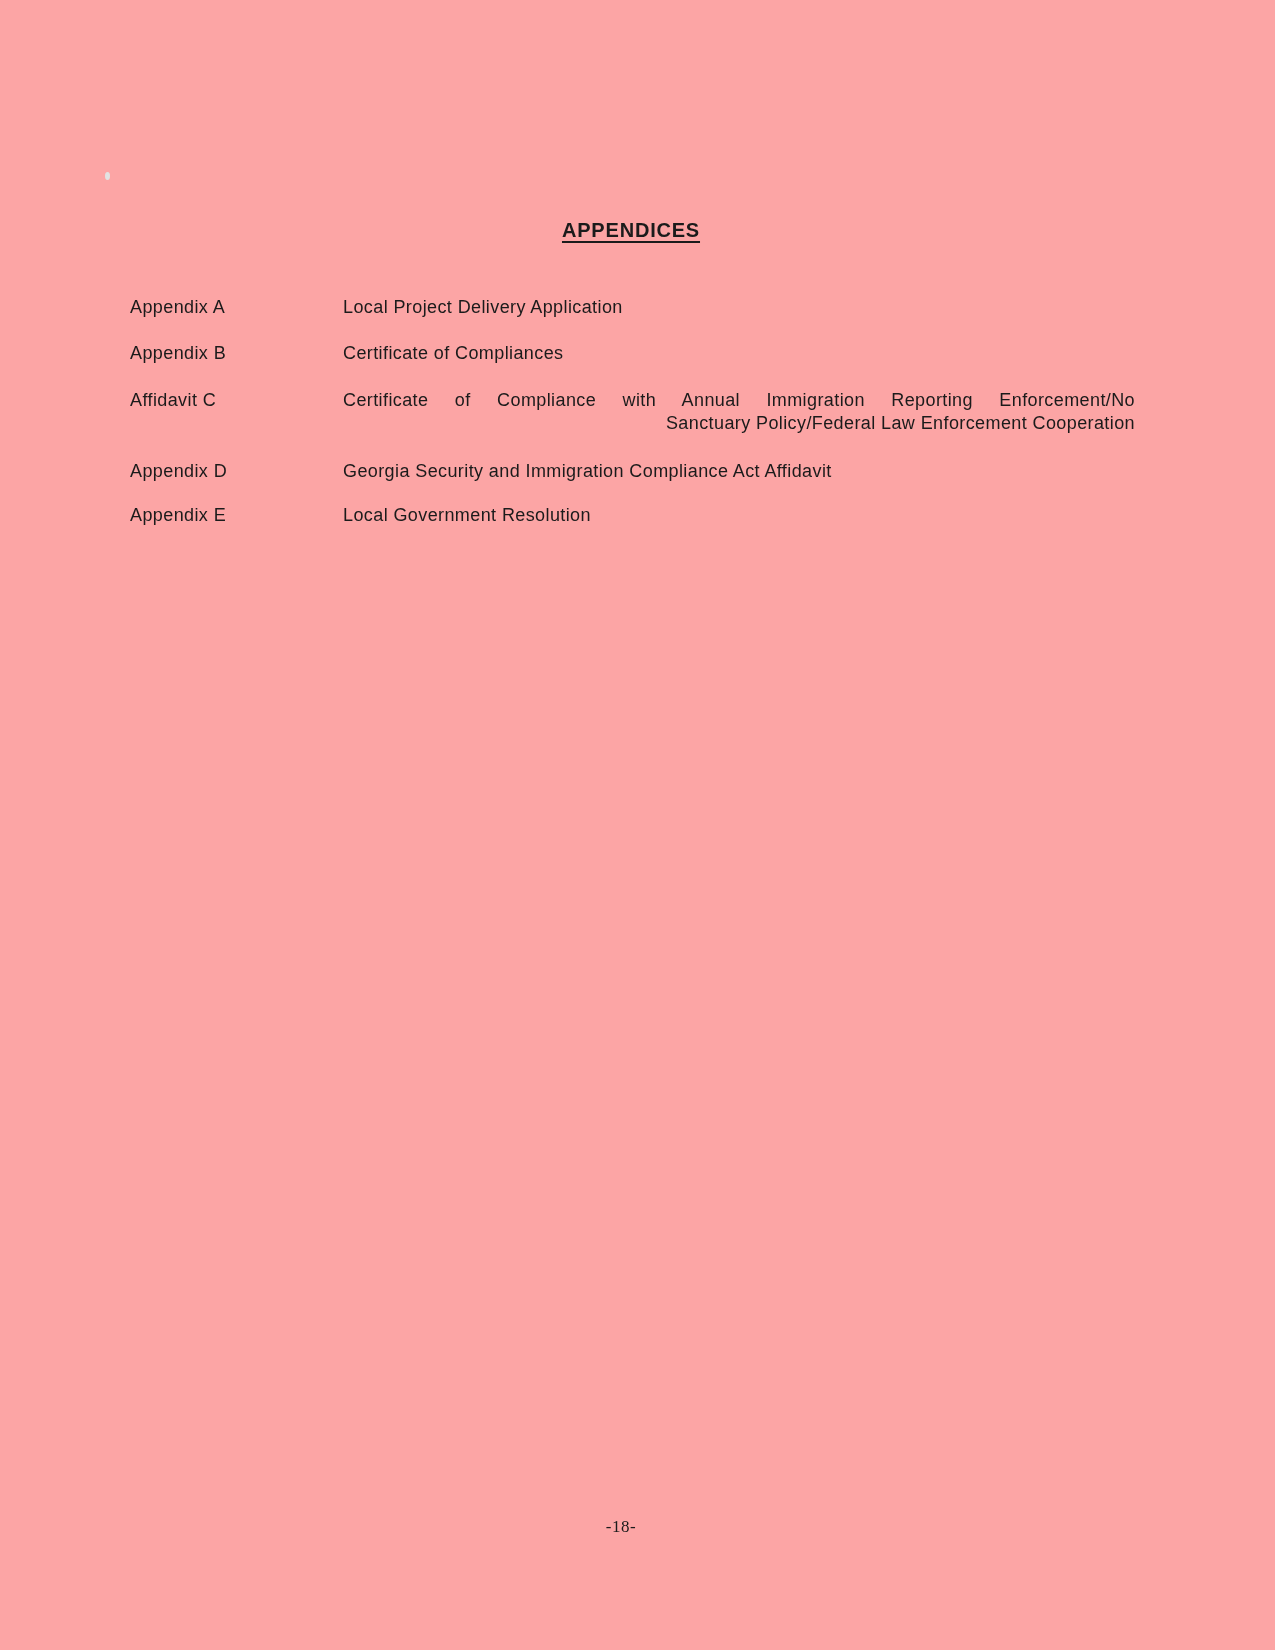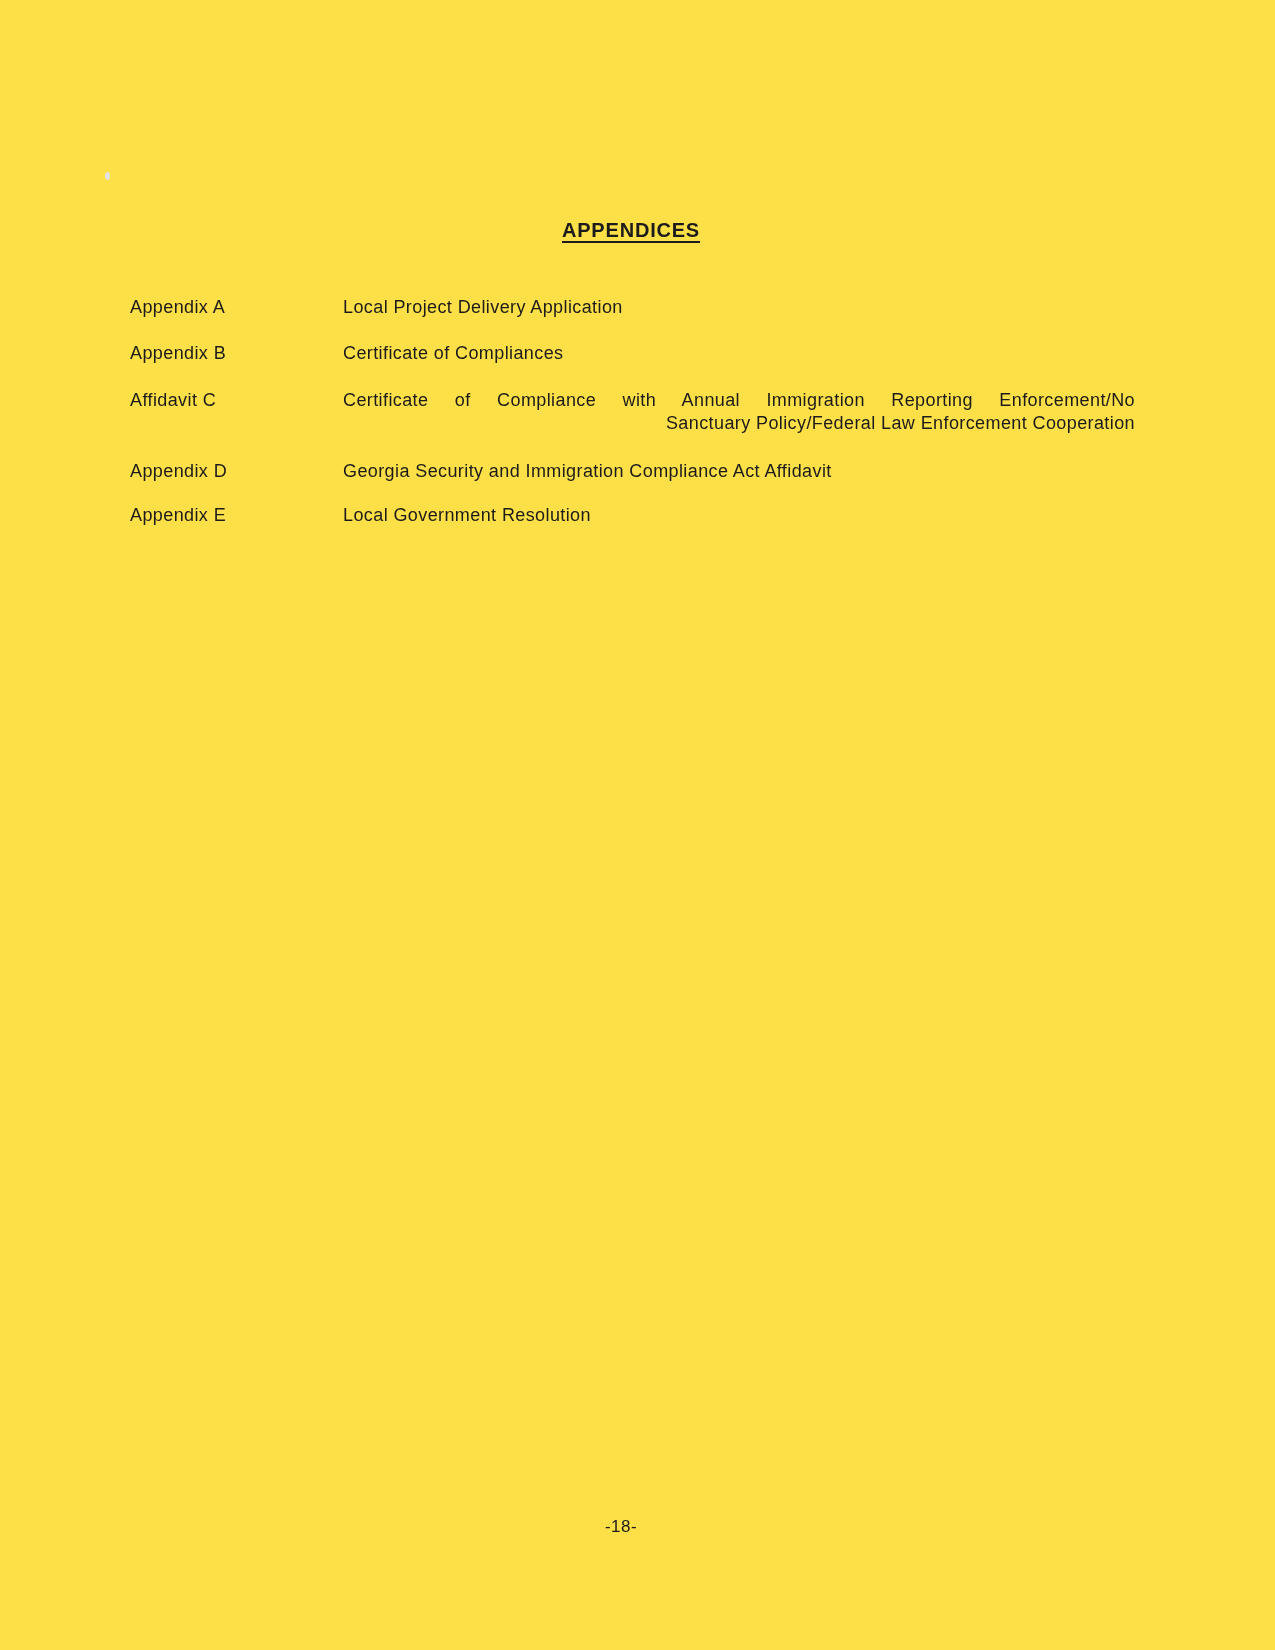--- a/index.html
+++ b/index.html
@@ -4,21 +4,21 @@
 <style>
   html, body {
     margin: 0;
     padding: 0;
     background: #ffffff;
   }
   .page {
     position: relative;
     width: 1275px;
     height: 1650px;
-    background: #fde047;
+    background: #fca5a5;
     font-family: "Liberation Sans", "DejaVu Sans", sans-serif;
     color: #1b1b1b;
     overflow: hidden;
   }
   .scan-speck {
     position: absolute;
     left: 105px;
     top: 172px;
     width: 5px;
     height: 8px;
@@ -80,21 +80,21 @@
   .plain-line {
     display: block;
     text-align: right;
     white-space: nowrap;
   }
   .page-number {
     position: absolute;
     left: 621px;
     top: 1517px;
     transform: translateX(-50%);
-    font-family: Liberation Sans, sans-serif;
+    font-family: Liberation Serif, serif;
     font-size: 17px;
     letter-spacing: 0.5px;
     white-space: nowrap;
     text-align: right;
   }
 </style>
 </head>
 <body>
 
 <div class="page">

